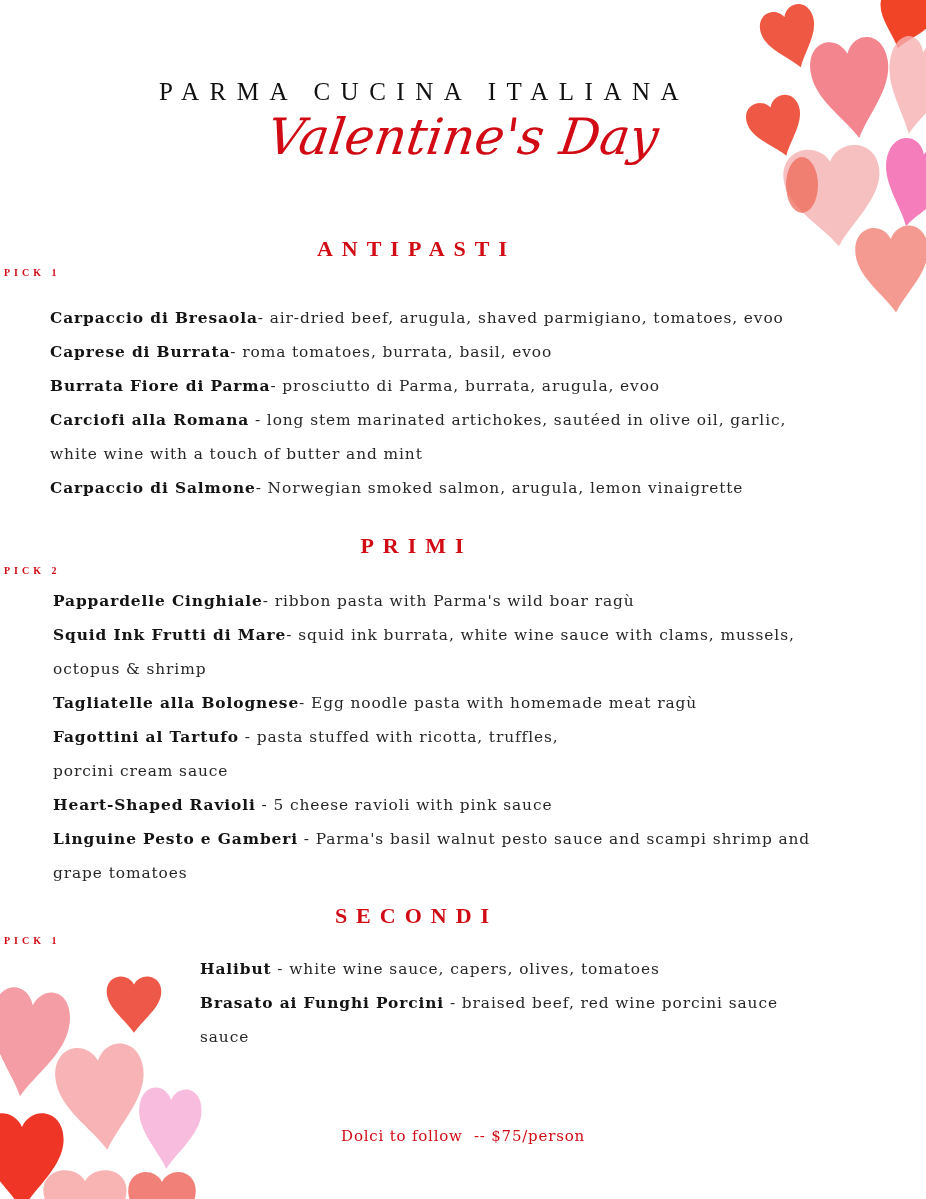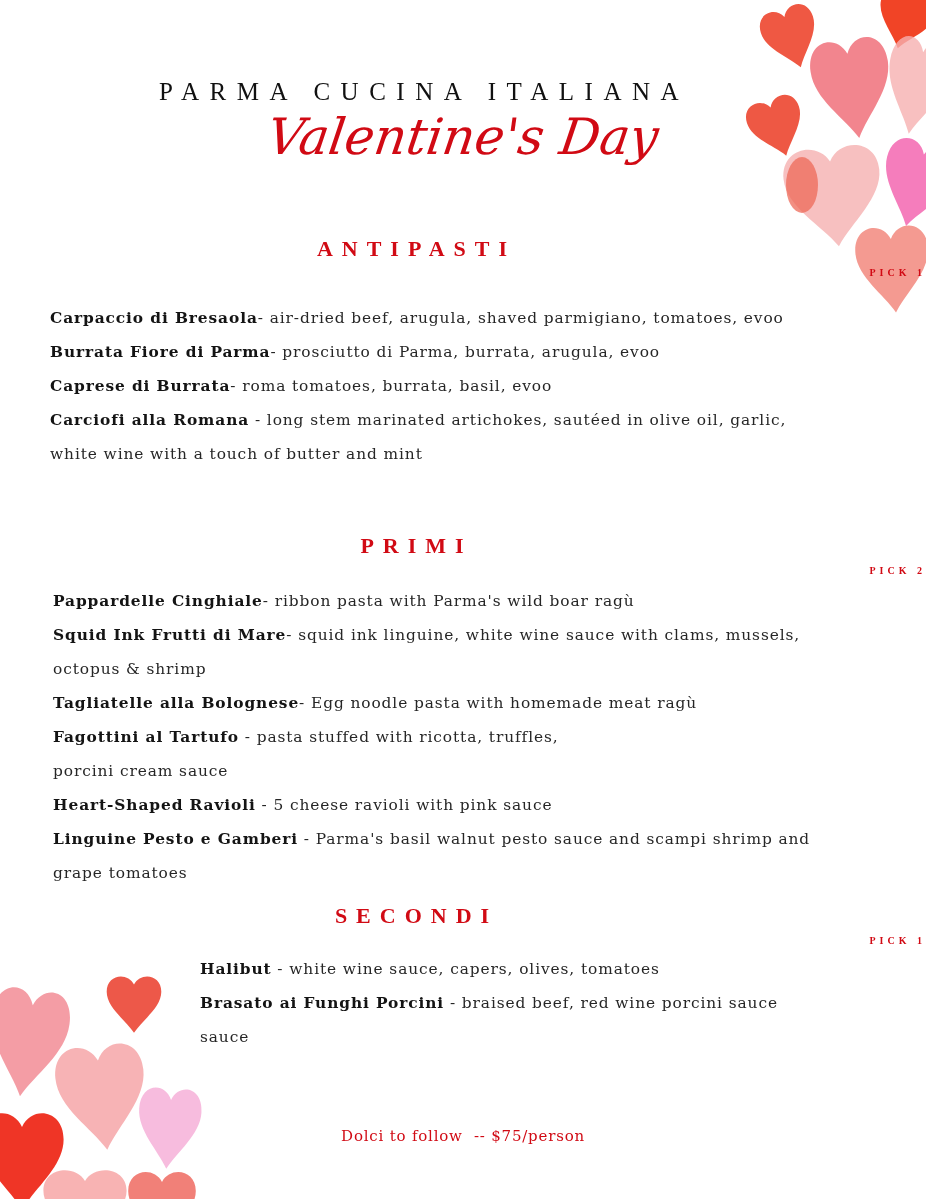--- a/index.html
+++ b/index.html
@@ -21,21 +21,21 @@
     font-family: "DejaVu Serif", serif; font-style: italic; font-size: 50px;
     color: #d10a14; letter-spacing: 0px; transform: skewX(-8deg);
   }
 
   .section-title {
     position: absolute; left: 0; width: 824px; text-align: center;
     font-family: "Liberation Serif", serif; font-size: 22px; font-weight: bold;
     letter-spacing: 9px; color: #d10a14; padding-left: 9px; box-sizing: border-box;
   }
   .section-sub {
-    position: absolute; left: 0; width: 926px; text-align: right;
+    position: absolute; left: 0; width: 926px; text-align: left;
     font-family: "Liberation Serif", serif; font-size: 10px; font-weight: bold;
     letter-spacing: 4px; color: #d10a14; padding-left: 4px; box-sizing: border-box;
   }
 
   .items { position: absolute; margin: 0; padding: 0; list-style: none; }
   .line {
     height: 34px; line-height: 34px; font-size: 15.4px; letter-spacing: 0.9px;
     white-space: nowrap; font-family: "DejaVu Serif", serif;
   }
   .line b { font-weight: bold; color: #141414; }
@@ -77,31 +77,32 @@
   <use href="#hp2" transform="translate(162,225) rotate(0) scale(1.3,1.3)" fill="#ee6a60" opacity="0.85"></use>
 </svg>
 
 <div class="restaurant">PARMA CUCINA ITALIANA</div>
 <div class="script-title">Valentine's Day</div>
 
 <div class="section-title" style="top:236px;">ANTIPASTI</div>
 <div class="section-sub" style="top:267px;">PICK 1</div>
 <ul class="items" style="left:50px; top:301px;">
   <li class="line"><b>Carpaccio di Bresaola</b><span class="desc">- air-dried beef, arugula, shaved parmigiano, tomatoes, evoo</span></li>
+  <li class="line"><b>Caprese di Burrata</b><span class="desc">- roma tomatoes, burrata, basil, evoo</span></li>
   <li class="line"><b>Burrata Fiore di Parma</b><span class="desc">- prosciutto di Parma, burrata, arugula, evoo</span></li>
-  <li class="line"><b>Caprese di Burrata</b><span class="desc">- roma tomatoes, burrata, basil, evoo</span></li>
   <li class="line"><b>Carciofi alla Romana</b><span class="desc"> - long stem marinated artichokes, sautéed in olive oil, garlic,</span></li>
   <li class="line"><span class="desc">white wine with a touch of butter and mint</span></li>
+  <li class="line"><b>Carpaccio di Salmone</b><span class="desc">- Norwegian smoked salmon, arugula, lemon vinaigrette</span></li>
 </ul>
 
 <div class="section-title" style="top:533px;">PRIMI</div>
 <div class="section-sub" style="top:565px;">PICK 2</div>
 <ul class="items" style="left:53px; top:584px;">
   <li class="line"><b>Pappardelle Cinghiale</b><span class="desc">- ribbon pasta with Parma's wild boar ragù</span></li>
-  <li class="line"><b>Squid Ink Frutti di Mare</b><span class="desc">- squid ink linguine, white wine sauce with clams, mussels,</span></li>
+  <li class="line"><b>Squid Ink Frutti di Mare</b><span class="desc">- squid ink burrata, white wine sauce with clams, mussels,</span></li>
   <li class="line"><span class="desc">octopus &amp; shrimp</span></li>
   <li class="line"><b>Tagliatelle alla Bolognese</b><span class="desc">- Egg noodle pasta with homemade meat ragù</span></li>
   <li class="line"><b>Fagottini al Tartufo</b><span class="desc"> - pasta stuffed with ricotta, truffles,</span></li>
   <li class="line"><span class="desc">porcini cream sauce</span></li>
   <li class="line"><b>Heart-Shaped Ravioli</b><span class="desc"> - 5 cheese ravioli with pink sauce</span></li>
   <li class="line"><b>Linguine Pesto e Gamberi</b><span class="desc"> - Parma's basil walnut pesto sauce and scampi shrimp and</span></li>
   <li class="line"><span class="desc">grape tomatoes</span></li>
 </ul>
 
 <div class="section-title" style="top:903px;">SECONDI</div>

